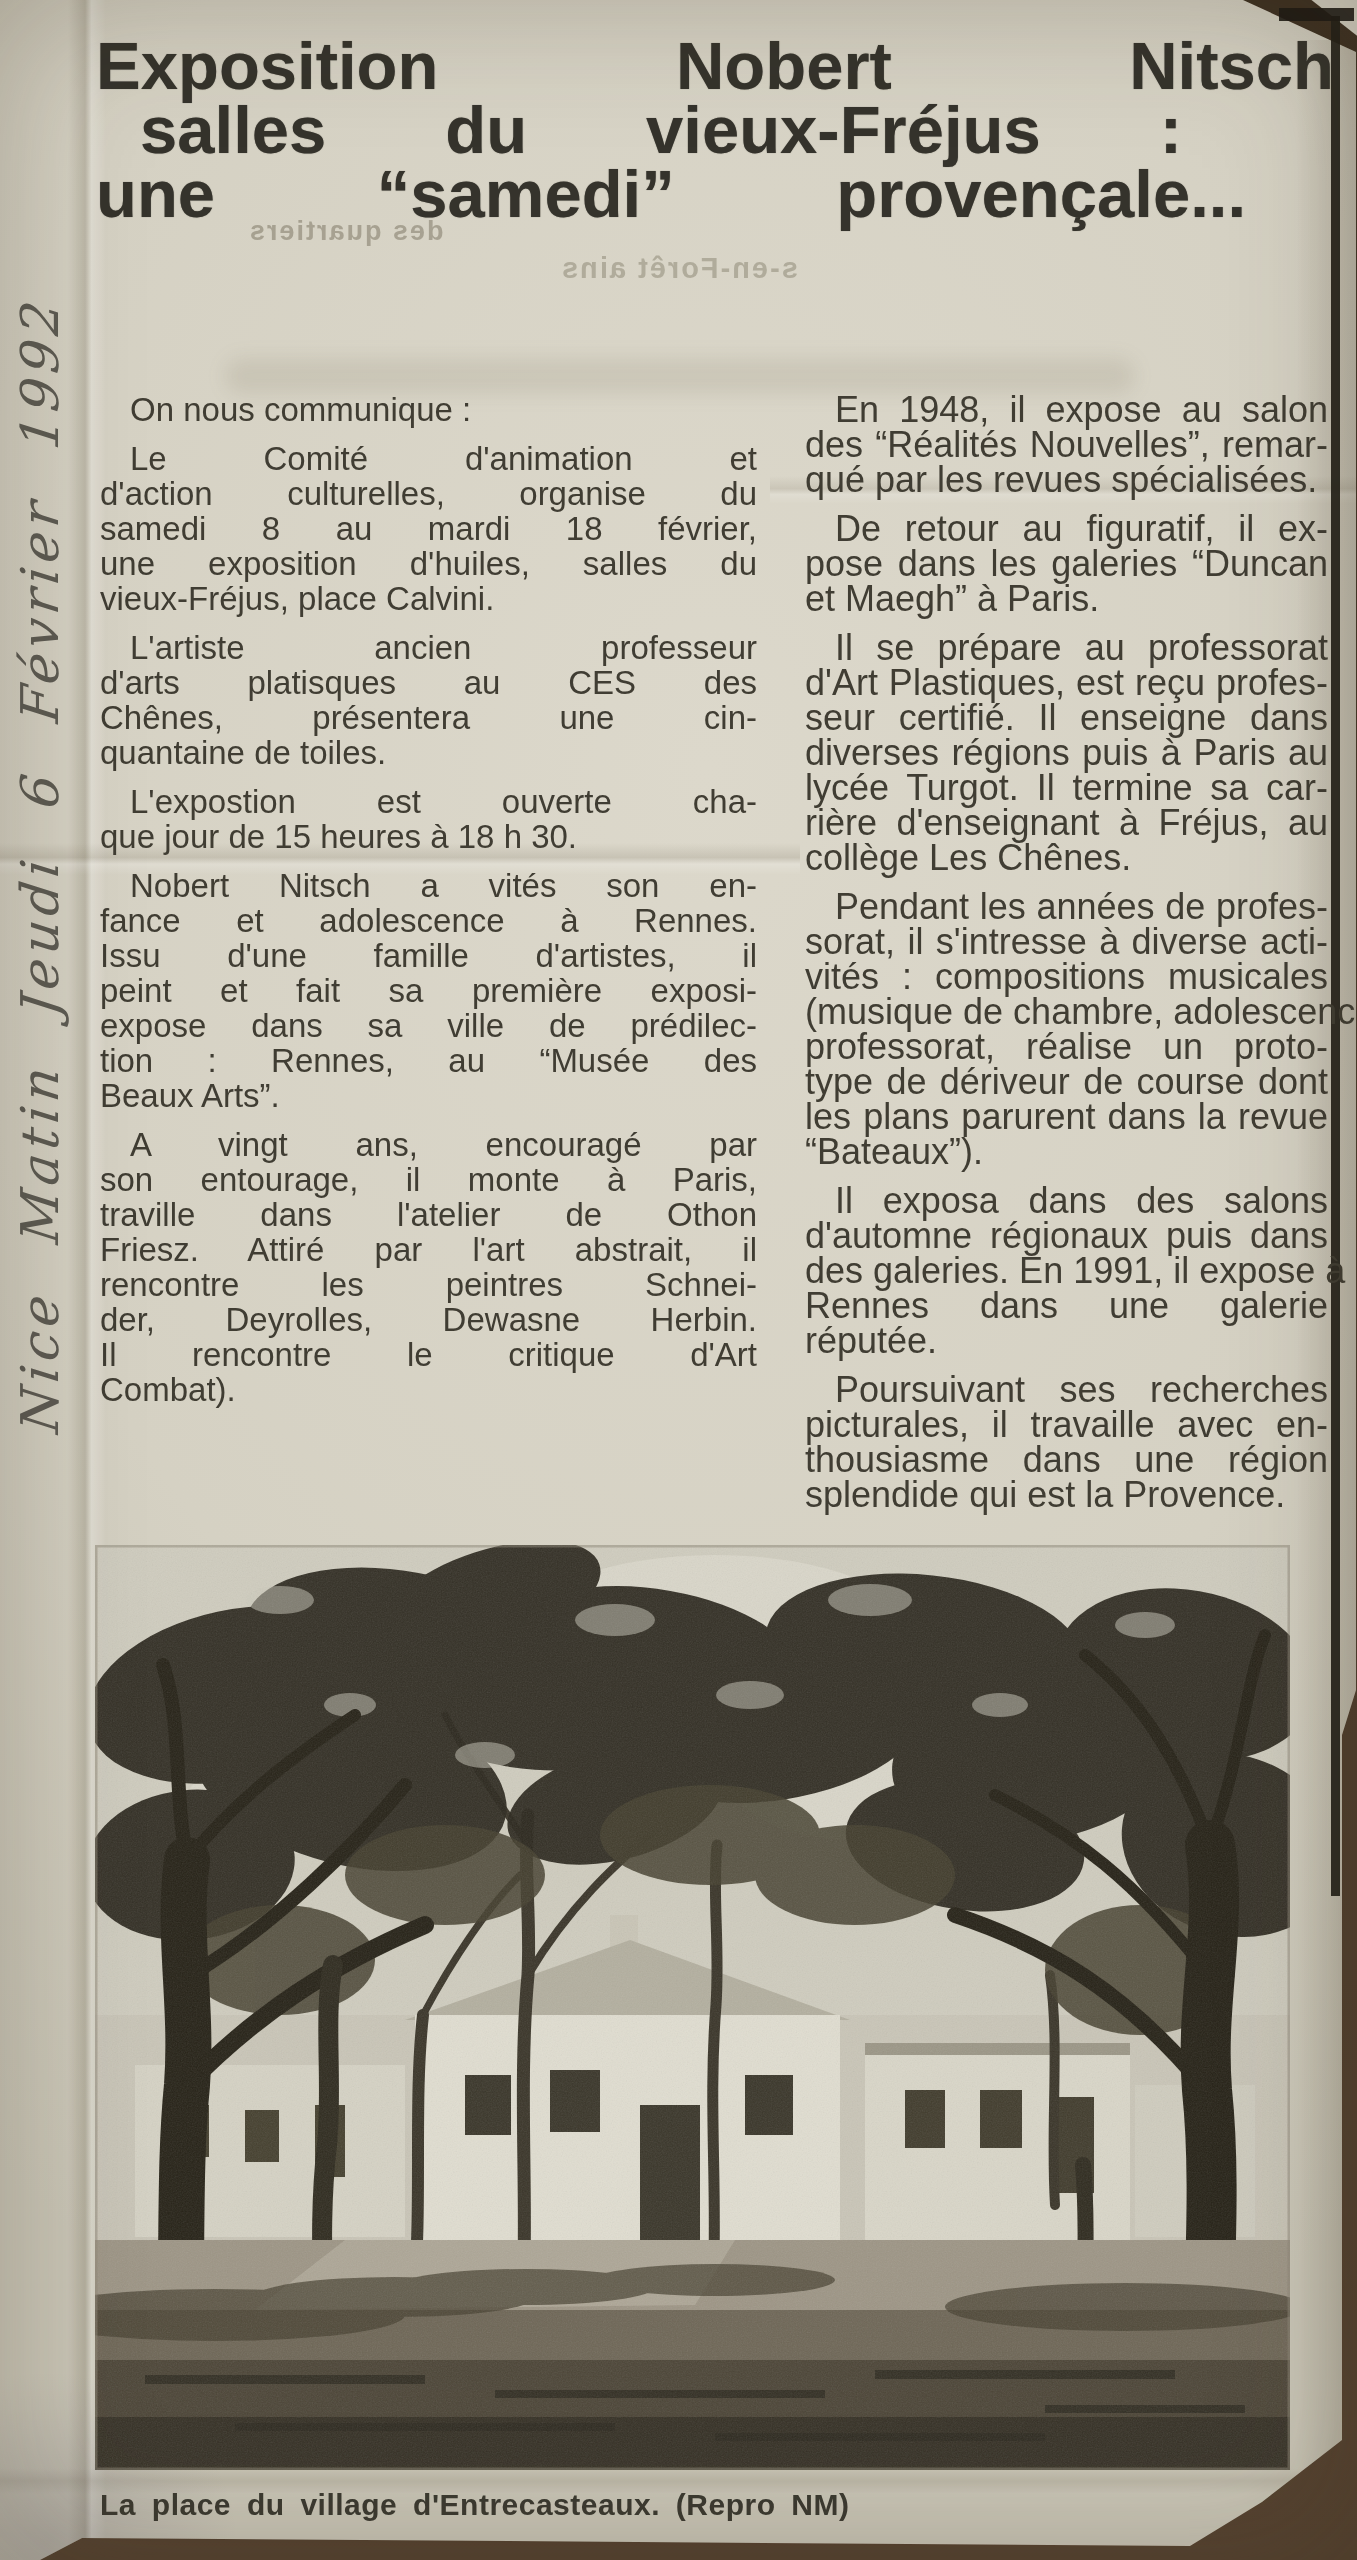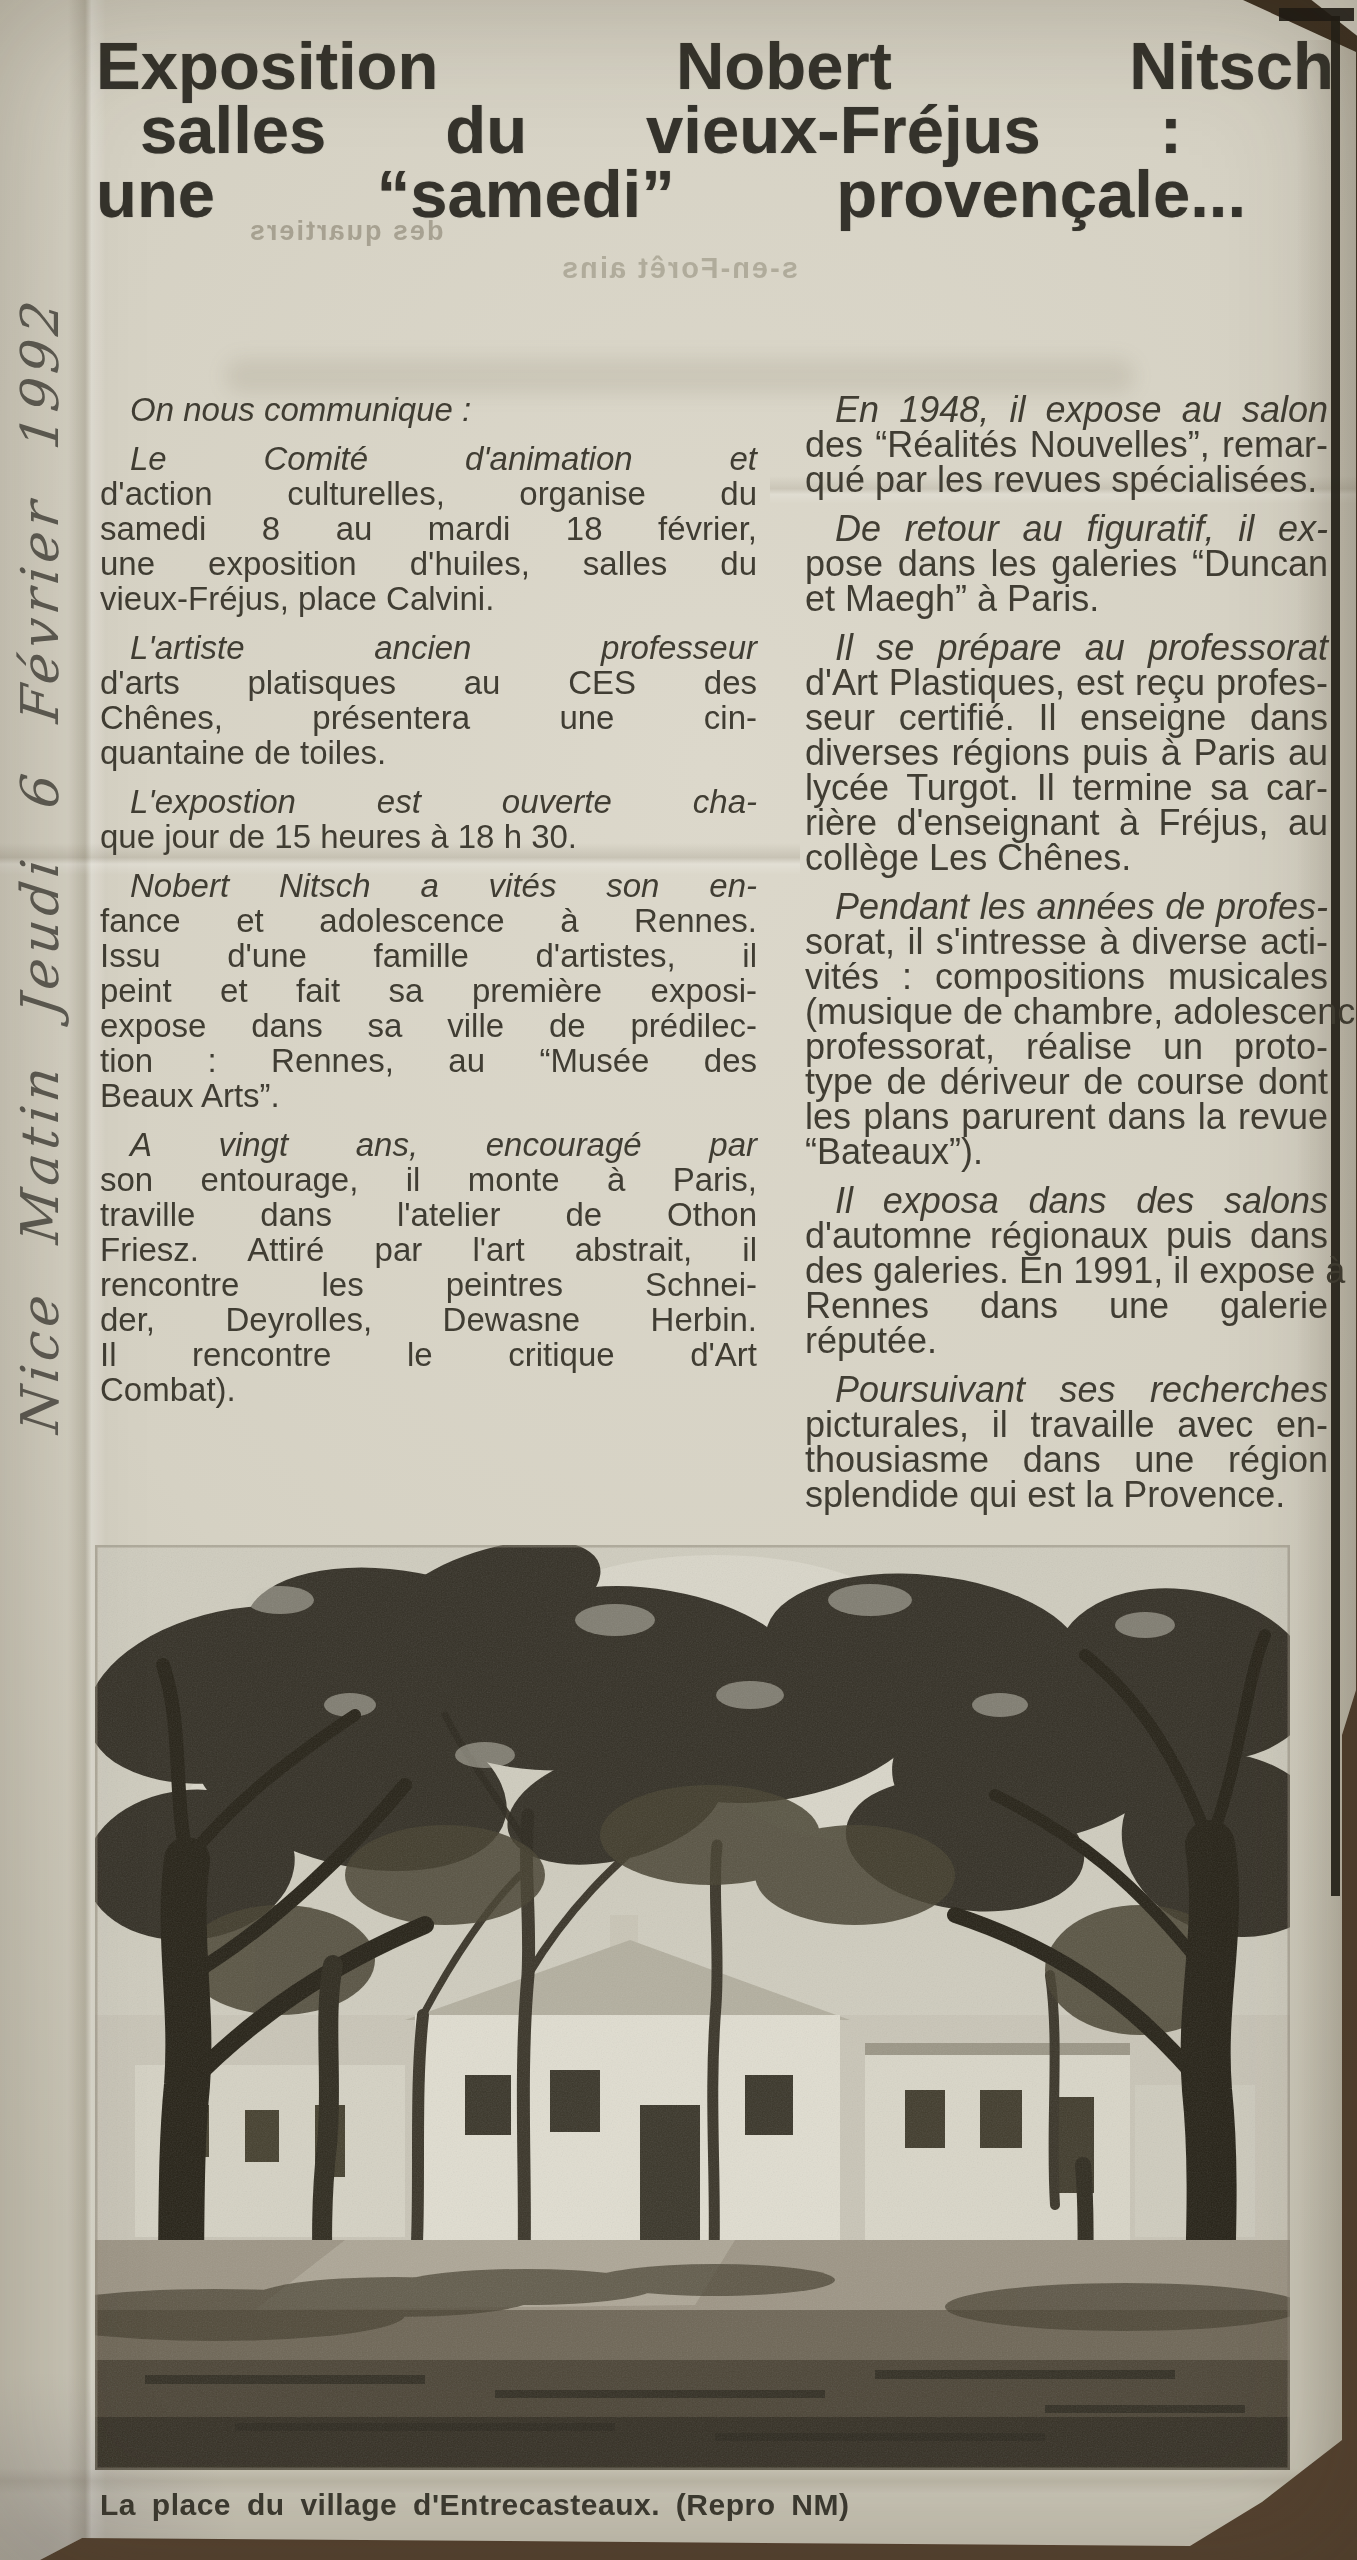--- a/index.html
+++ b/index.html
@@ -56,21 +56,21 @@
   .ghost2 { left:560px; top:252px; font-size:29px; color:rgba(95,88,68,.33); }
   .smudge { position:absolute; left:225px; top:358px; width:910px; height:36px;
     background:rgba(105,95,75,.12); filter:blur(9px); border-radius:18px; }
   
   .col { position:absolute; top:392px; color:#403d33; font-size:33px; }
   .col-left  { left:100px; width:657px; }
   .col-right { left:805px; width:523px; font-size:36px; }
   .para { margin:0 0 14px 0; }
   .line { line-height:35px; text-align:justify; text-align-last:justify; white-space:nowrap; }
   .line.last  { text-align-last:left; }
-  .line.first { text-indent:30px;font-style:italic; }
+  .line.first { text-indent:30px; }
   
   .photo { position:absolute; left:95px; top:1545px; width:1195px; height:925px;
     box-shadow: inset 0 0 40px rgba(40,35,25,.28); }
   .photo svg { display:block; }
   .caption { position:absolute; left:100px; top:2488px; width:860px;
     font-weight:700; font-size:30px; letter-spacing:.5px;
     word-spacing:7px; color:#3c3a31; }
   .vignette { position:absolute; inset:0; pointer-events:none;
     box-shadow: inset 0 0 140px rgba(55,42,25,.28); }
 </style>

